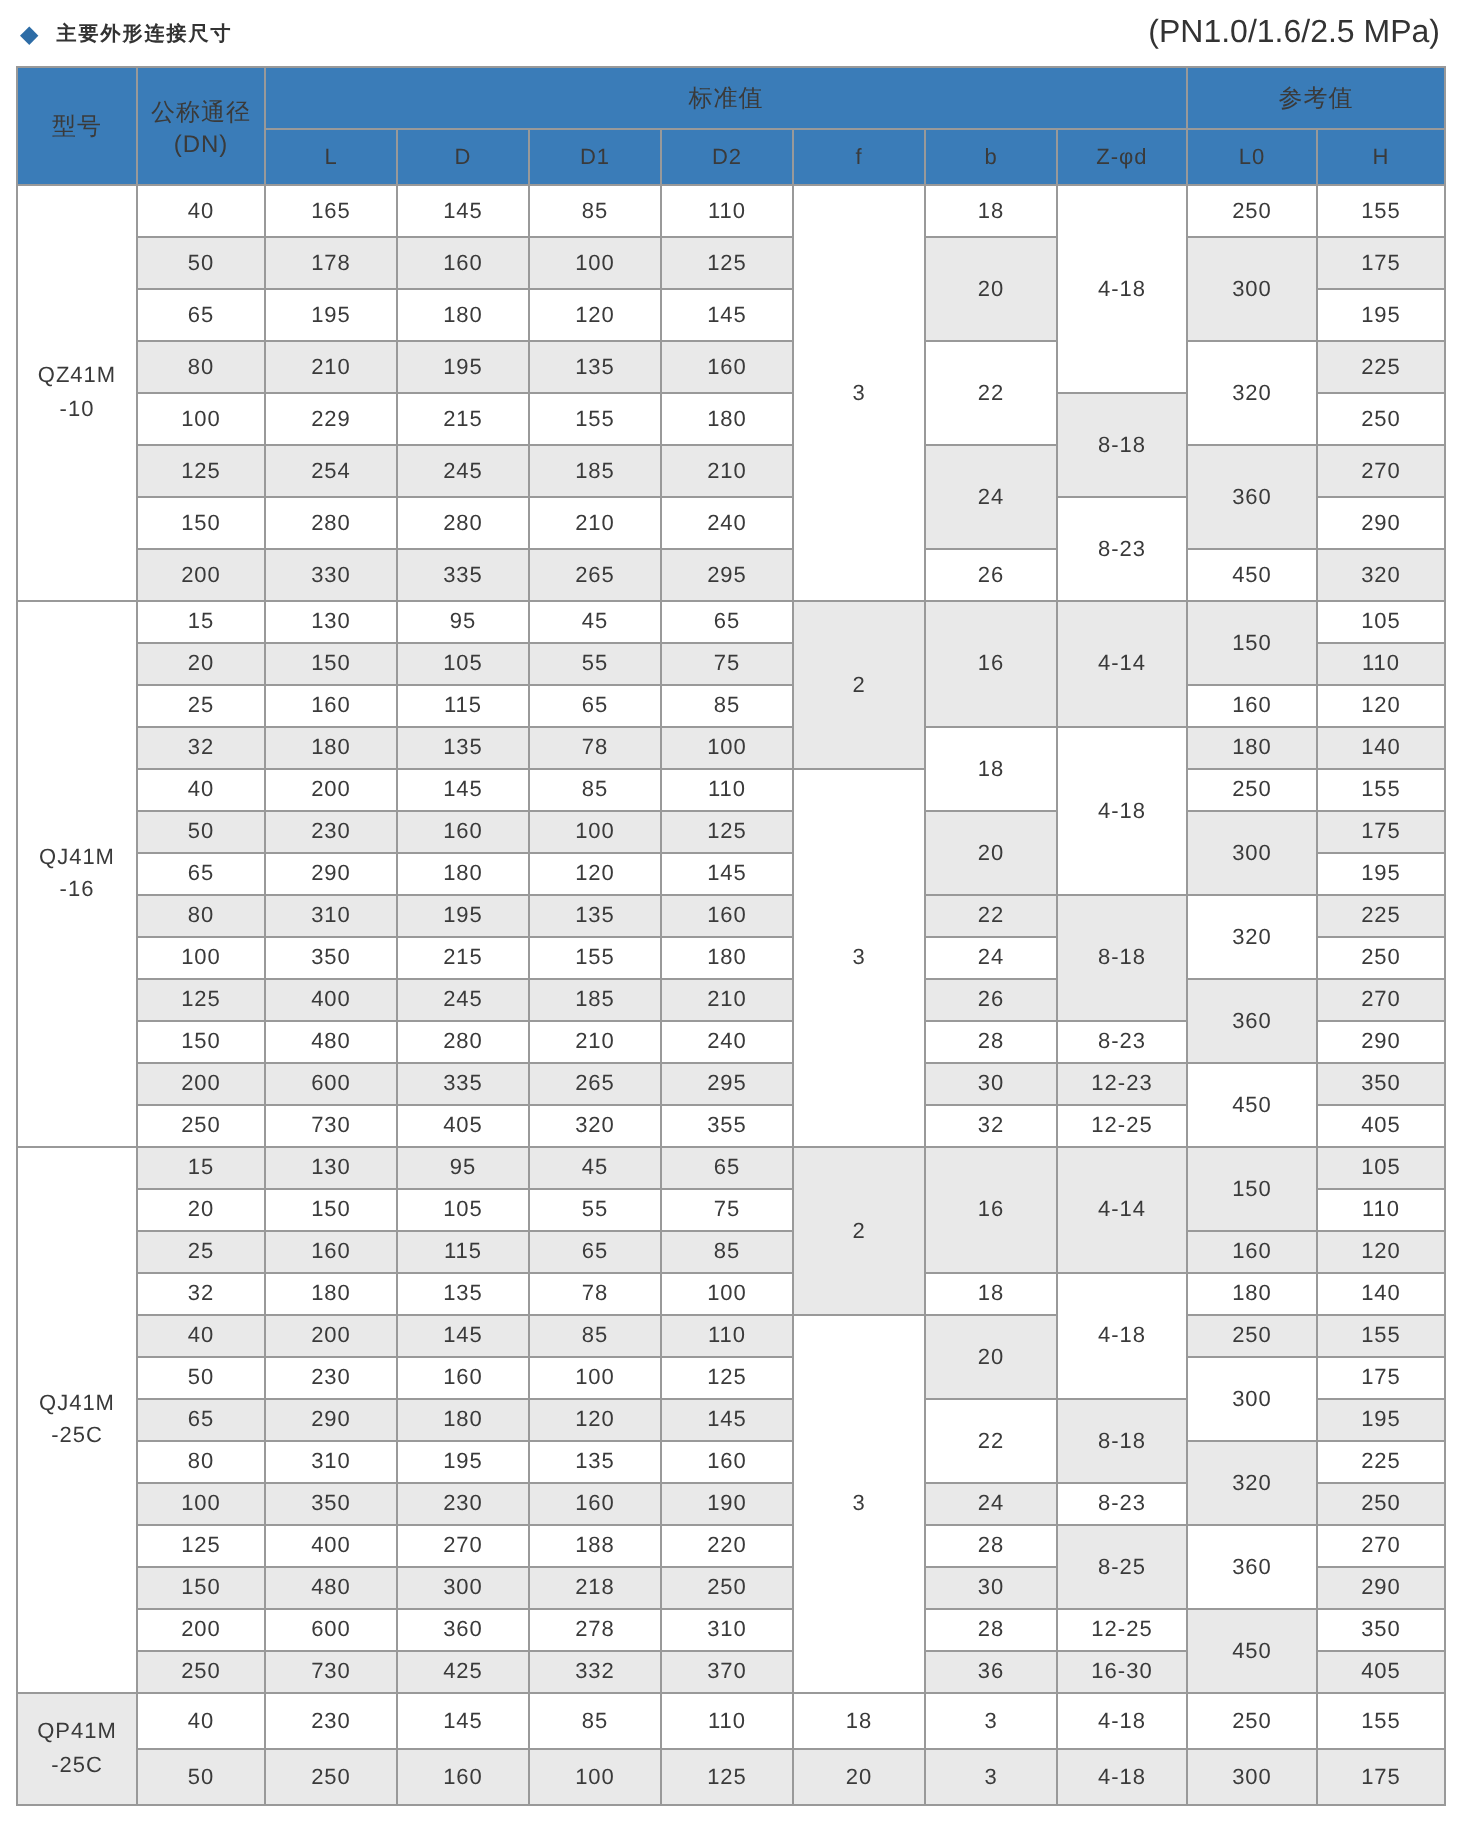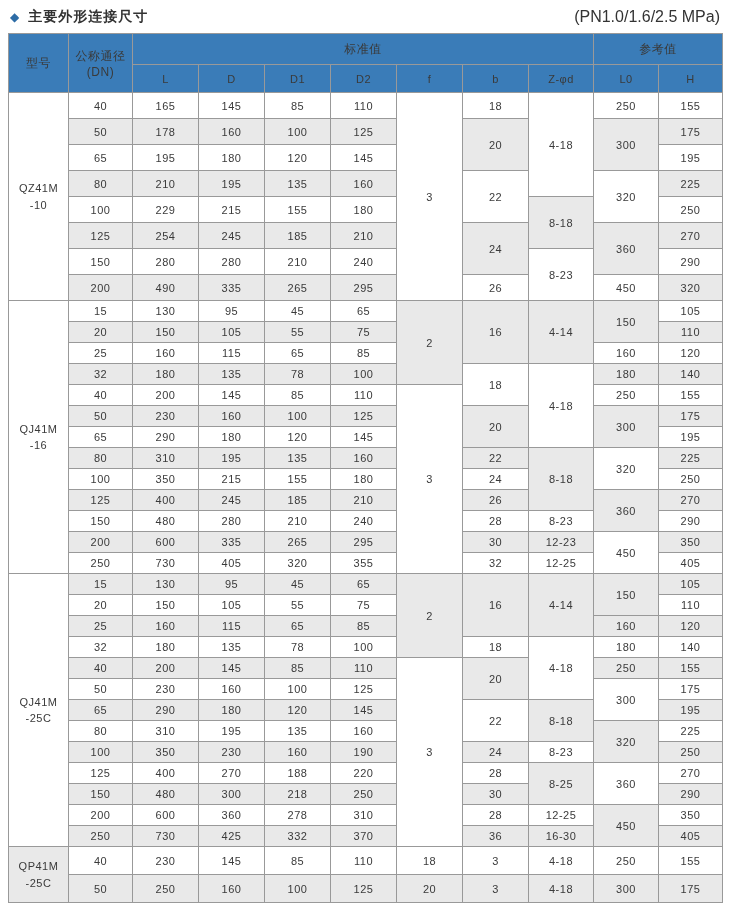--- a/index.html
+++ b/index.html
@@ -9,21 +9,21 @@
     background: #ffffff;
     font-family: "Liberation Sans", "DejaVu Sans", sans-serif;
     color: #3a3a3a;
   }
   .titlebar {
     display: flex; justify-content: space-between; align-items: center;
     padding: 8px 10px 7px 10px;
   }
   .title-left { display: flex; align-items: center; gap: 9px; }
   .diamond { color: #2d6ca6; font-size: 12px; line-height: 1; }
-  .page-title { font-size: 14px; font-weight: bold; color: #333333; letter-spacing: 1px; }
+  .page-title { font-size: 10px; font-weight: bold; color: #333333; letter-spacing: 1px; }
   .pn { font-size: 16px; color: #333333; }
 
   table.dim {
     border-collapse: collapse; table-layout: fixed;
     width: 714px; margin-left: 8px;
   }
   table.dim th, table.dim td {
     border: 1px solid #999999;
     text-align: center; vertical-align: middle;
     padding: 0; overflow: hidden;
@@ -158,21 +158,21 @@
         <td class="w">150</td>
         <td class="w">280</td>
         <td class="w">280</td>
         <td class="w">210</td>
         <td class="w">240</td>
         <td class="w" rowspan="2">8-23</td>
         <td class="w">290</td>
       </tr>
       <tr class="blk1">
         <td class="g">200</td>
-        <td class="g">490</td>
+        <td class="g">330</td>
         <td class="g">335</td>
         <td class="g">265</td>
         <td class="g">295</td>
         <td class="w">26</td>
         <td class="w">450</td>
         <td class="g">320</td>
       </tr>
       <tr class="blk2">
         <td class="w model" rowspan="13">QJ41M
 -16</td>

